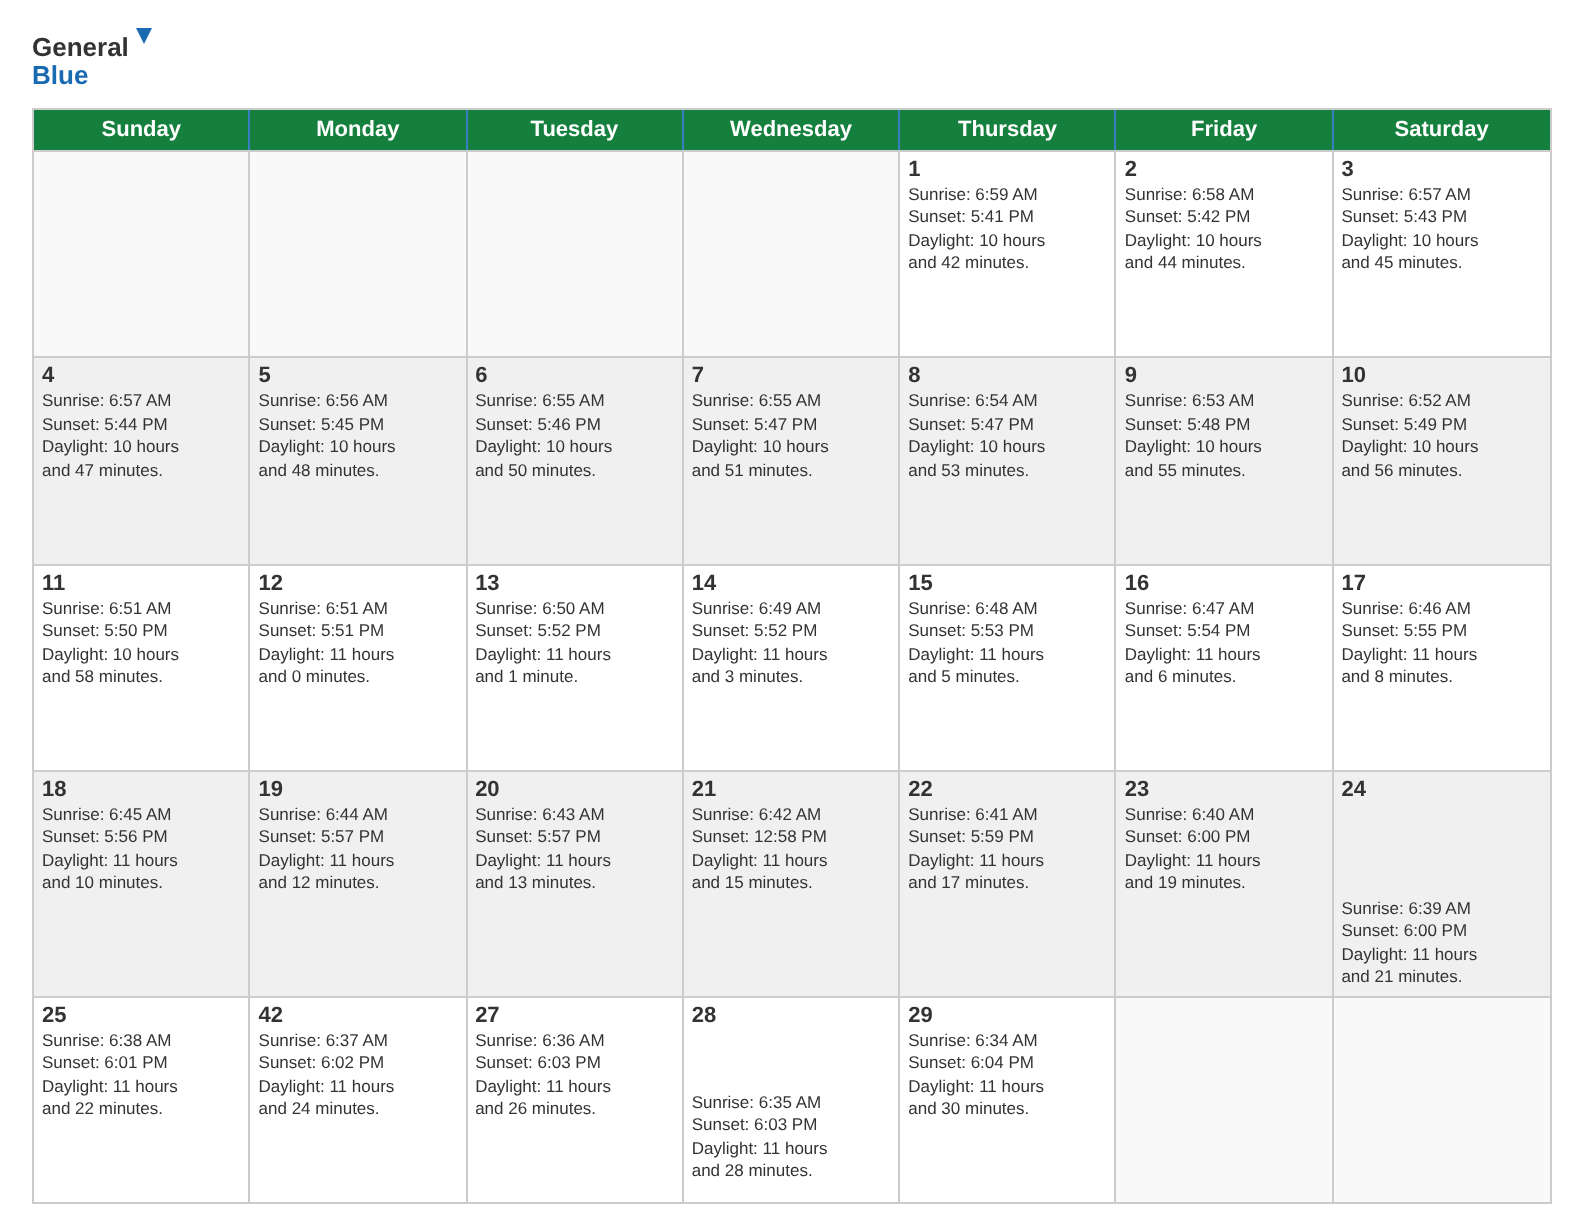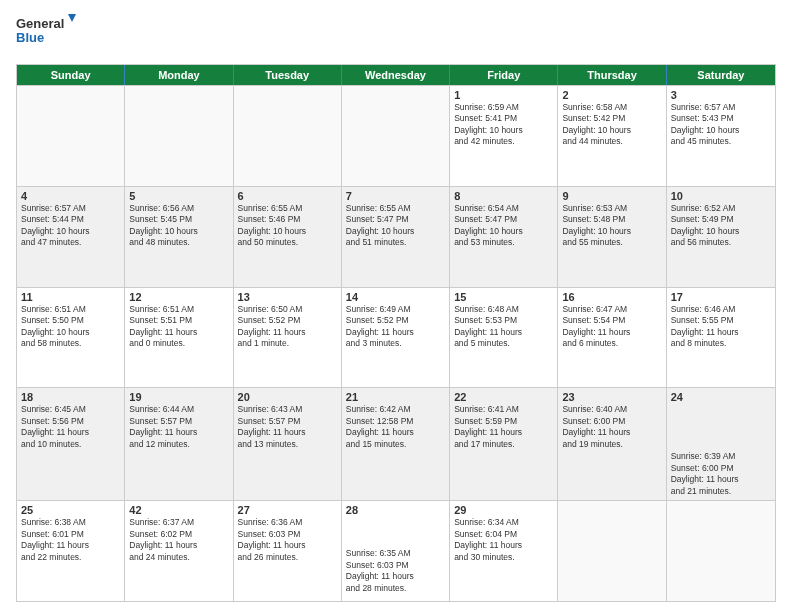--- a/index.html
+++ b/index.html
@@ -14,21 +14,21 @@
       width: 792px;
       height: 612px;
       padding: 12px 16px 10px 16px;
       display: flex;
       flex-direction: column;
     }
     .header {
       display: flex;
       align-items: flex-start;
       justify-content: space-between;
-      margin-bottom: 16px;
+      margin-bottom: 6px;
     }
     .logo {
       display: flex;
       align-items: center;
       gap: 0px;
     }
     .title-block {
       text-align: right;
     }
     .main-title {
@@ -115,22 +115,22 @@
       <div class="subtitle"></div>
     </div>
   </div>
 
   <div class="calendar">
     <div class="cal-header-row">
     <div class="cal-header-cell">Sunday</div>
         <div class="cal-header-cell">Monday</div>
         <div class="cal-header-cell">Tuesday</div>
         <div class="cal-header-cell">Wednesday</div>
+        <div class="cal-header-cell">Thursday</div>
         <div class="cal-header-cell">Friday</div>
-        <div class="cal-header-cell">Thursday</div>
         <div class="cal-header-cell">Saturday</div>
       </div>
     <div class="cal-body">
     <div class="cal-row">
           <div class="cal-cell empty"></div>
           <div class="cal-cell empty"></div>
           <div class="cal-cell empty"></div>
           <div class="cal-cell empty"></div>
           <div class="cal-cell">
             <div class="day-num">1</div>

